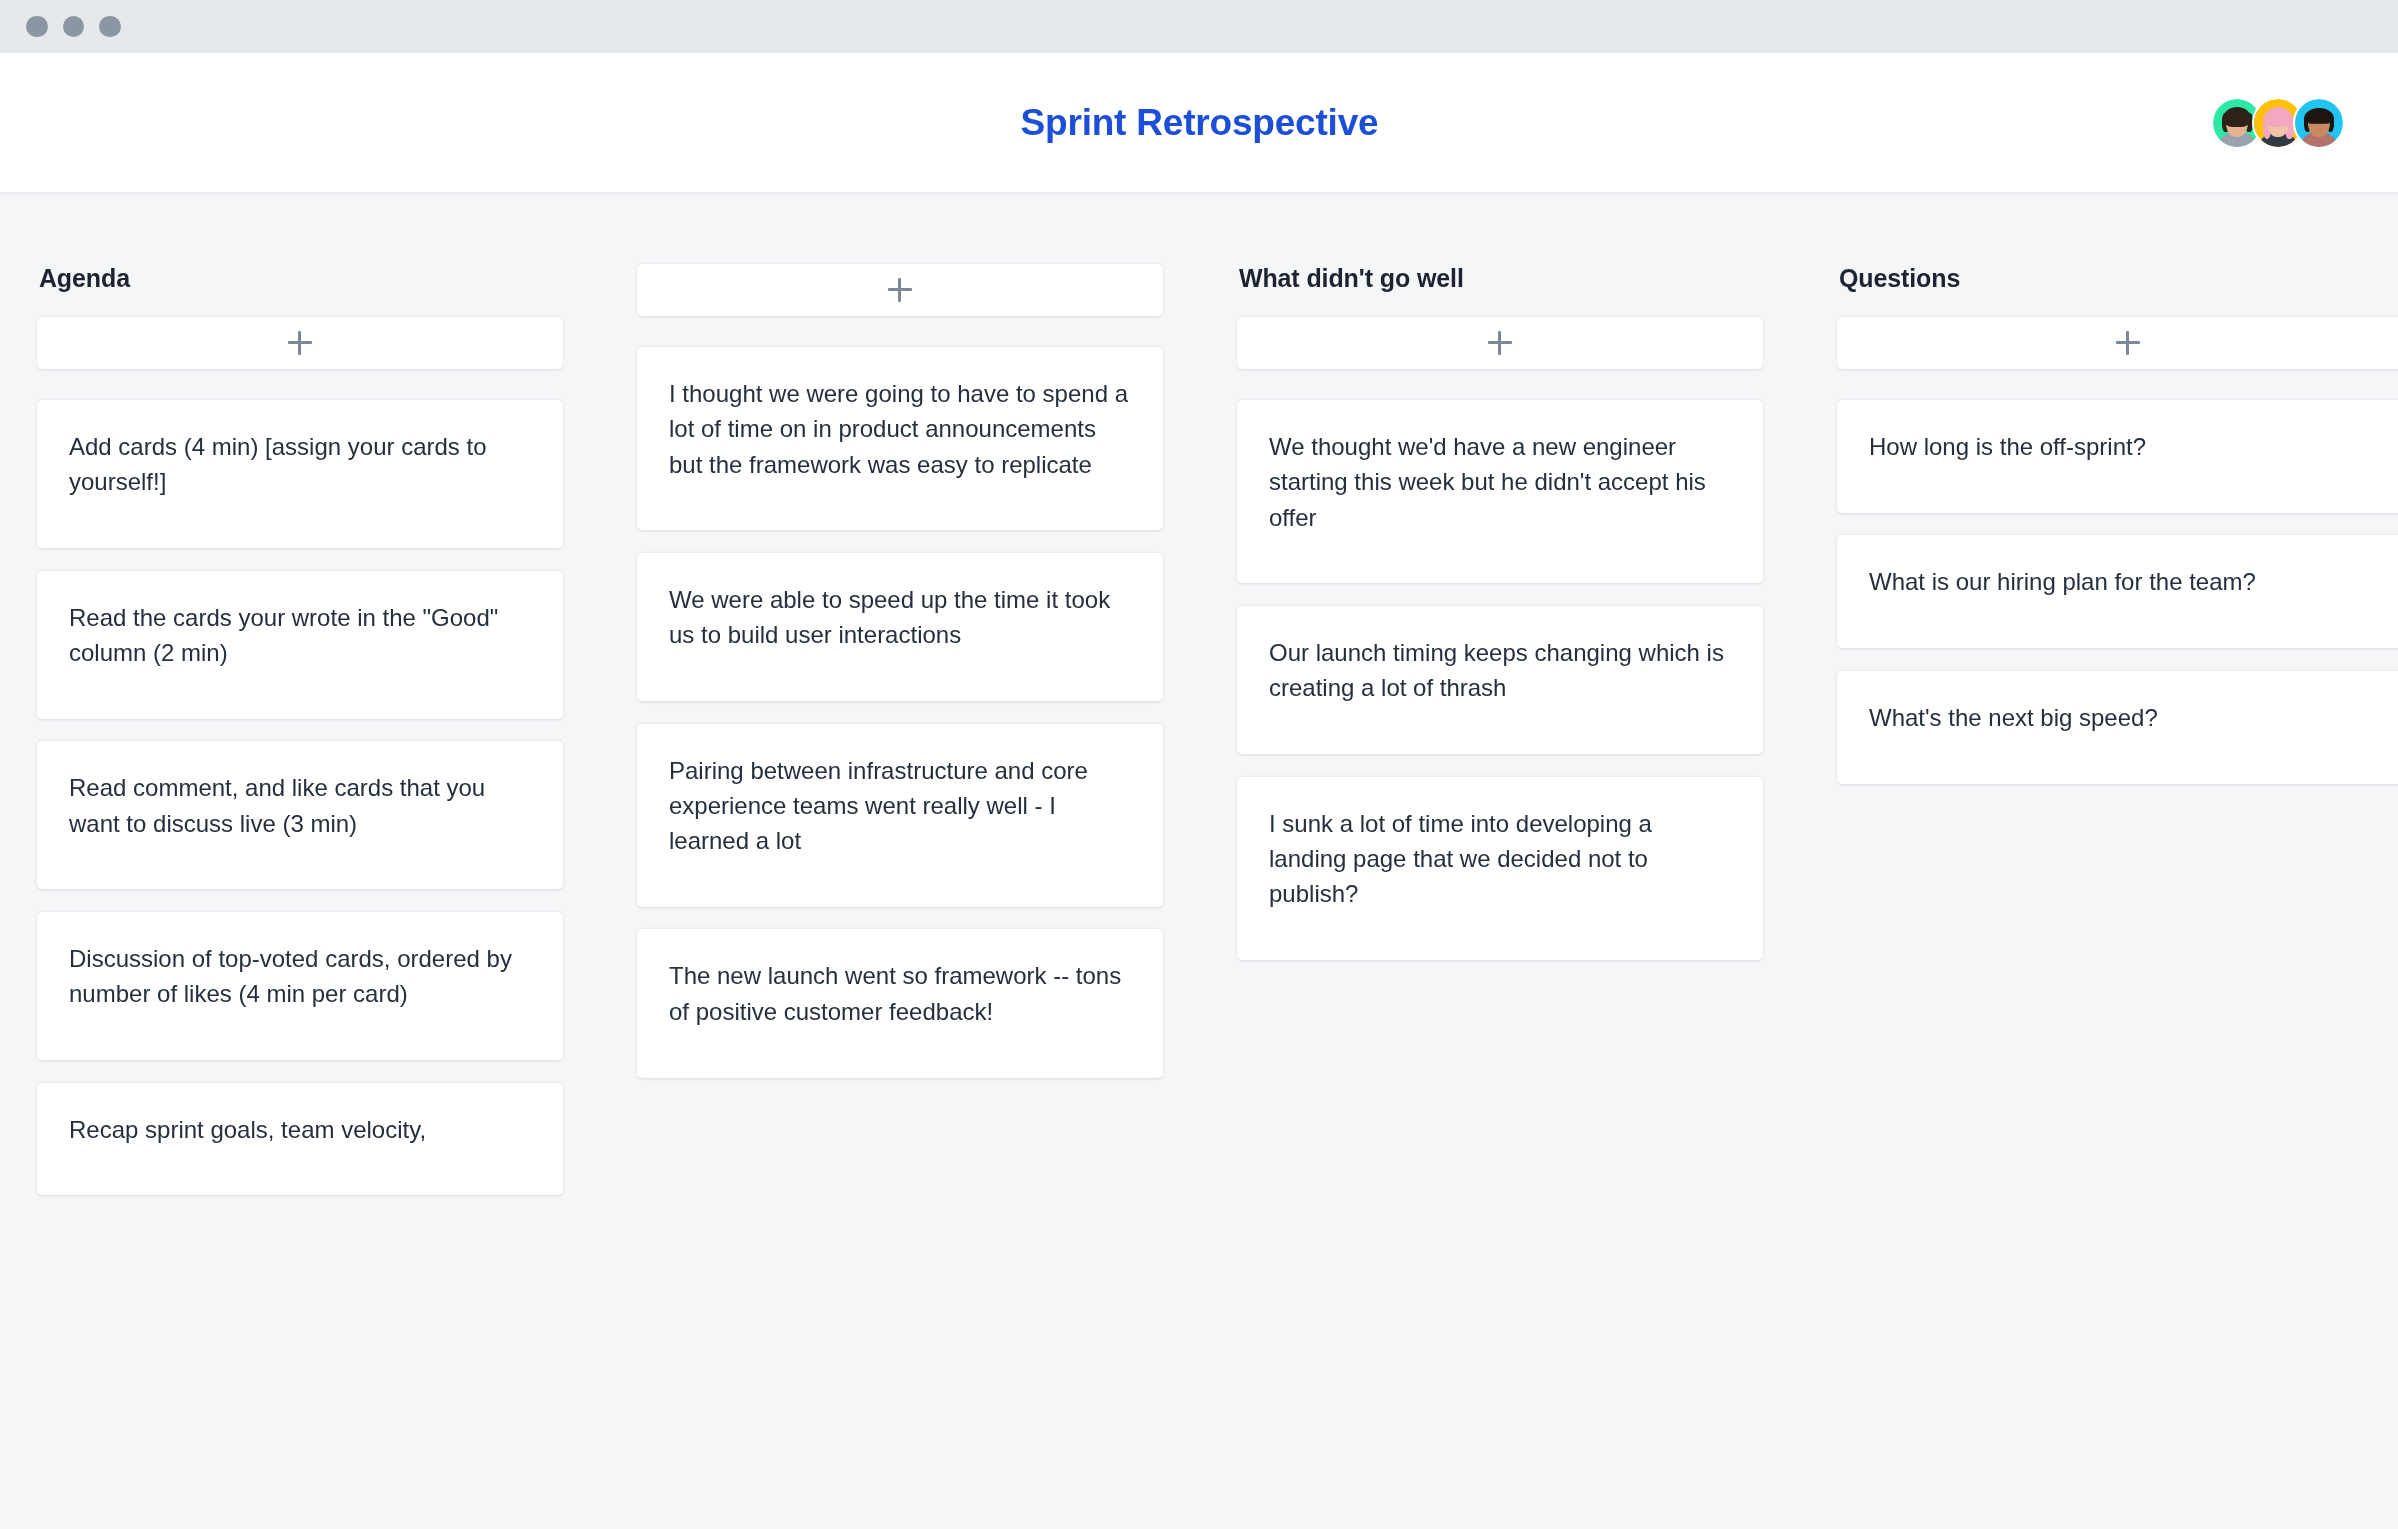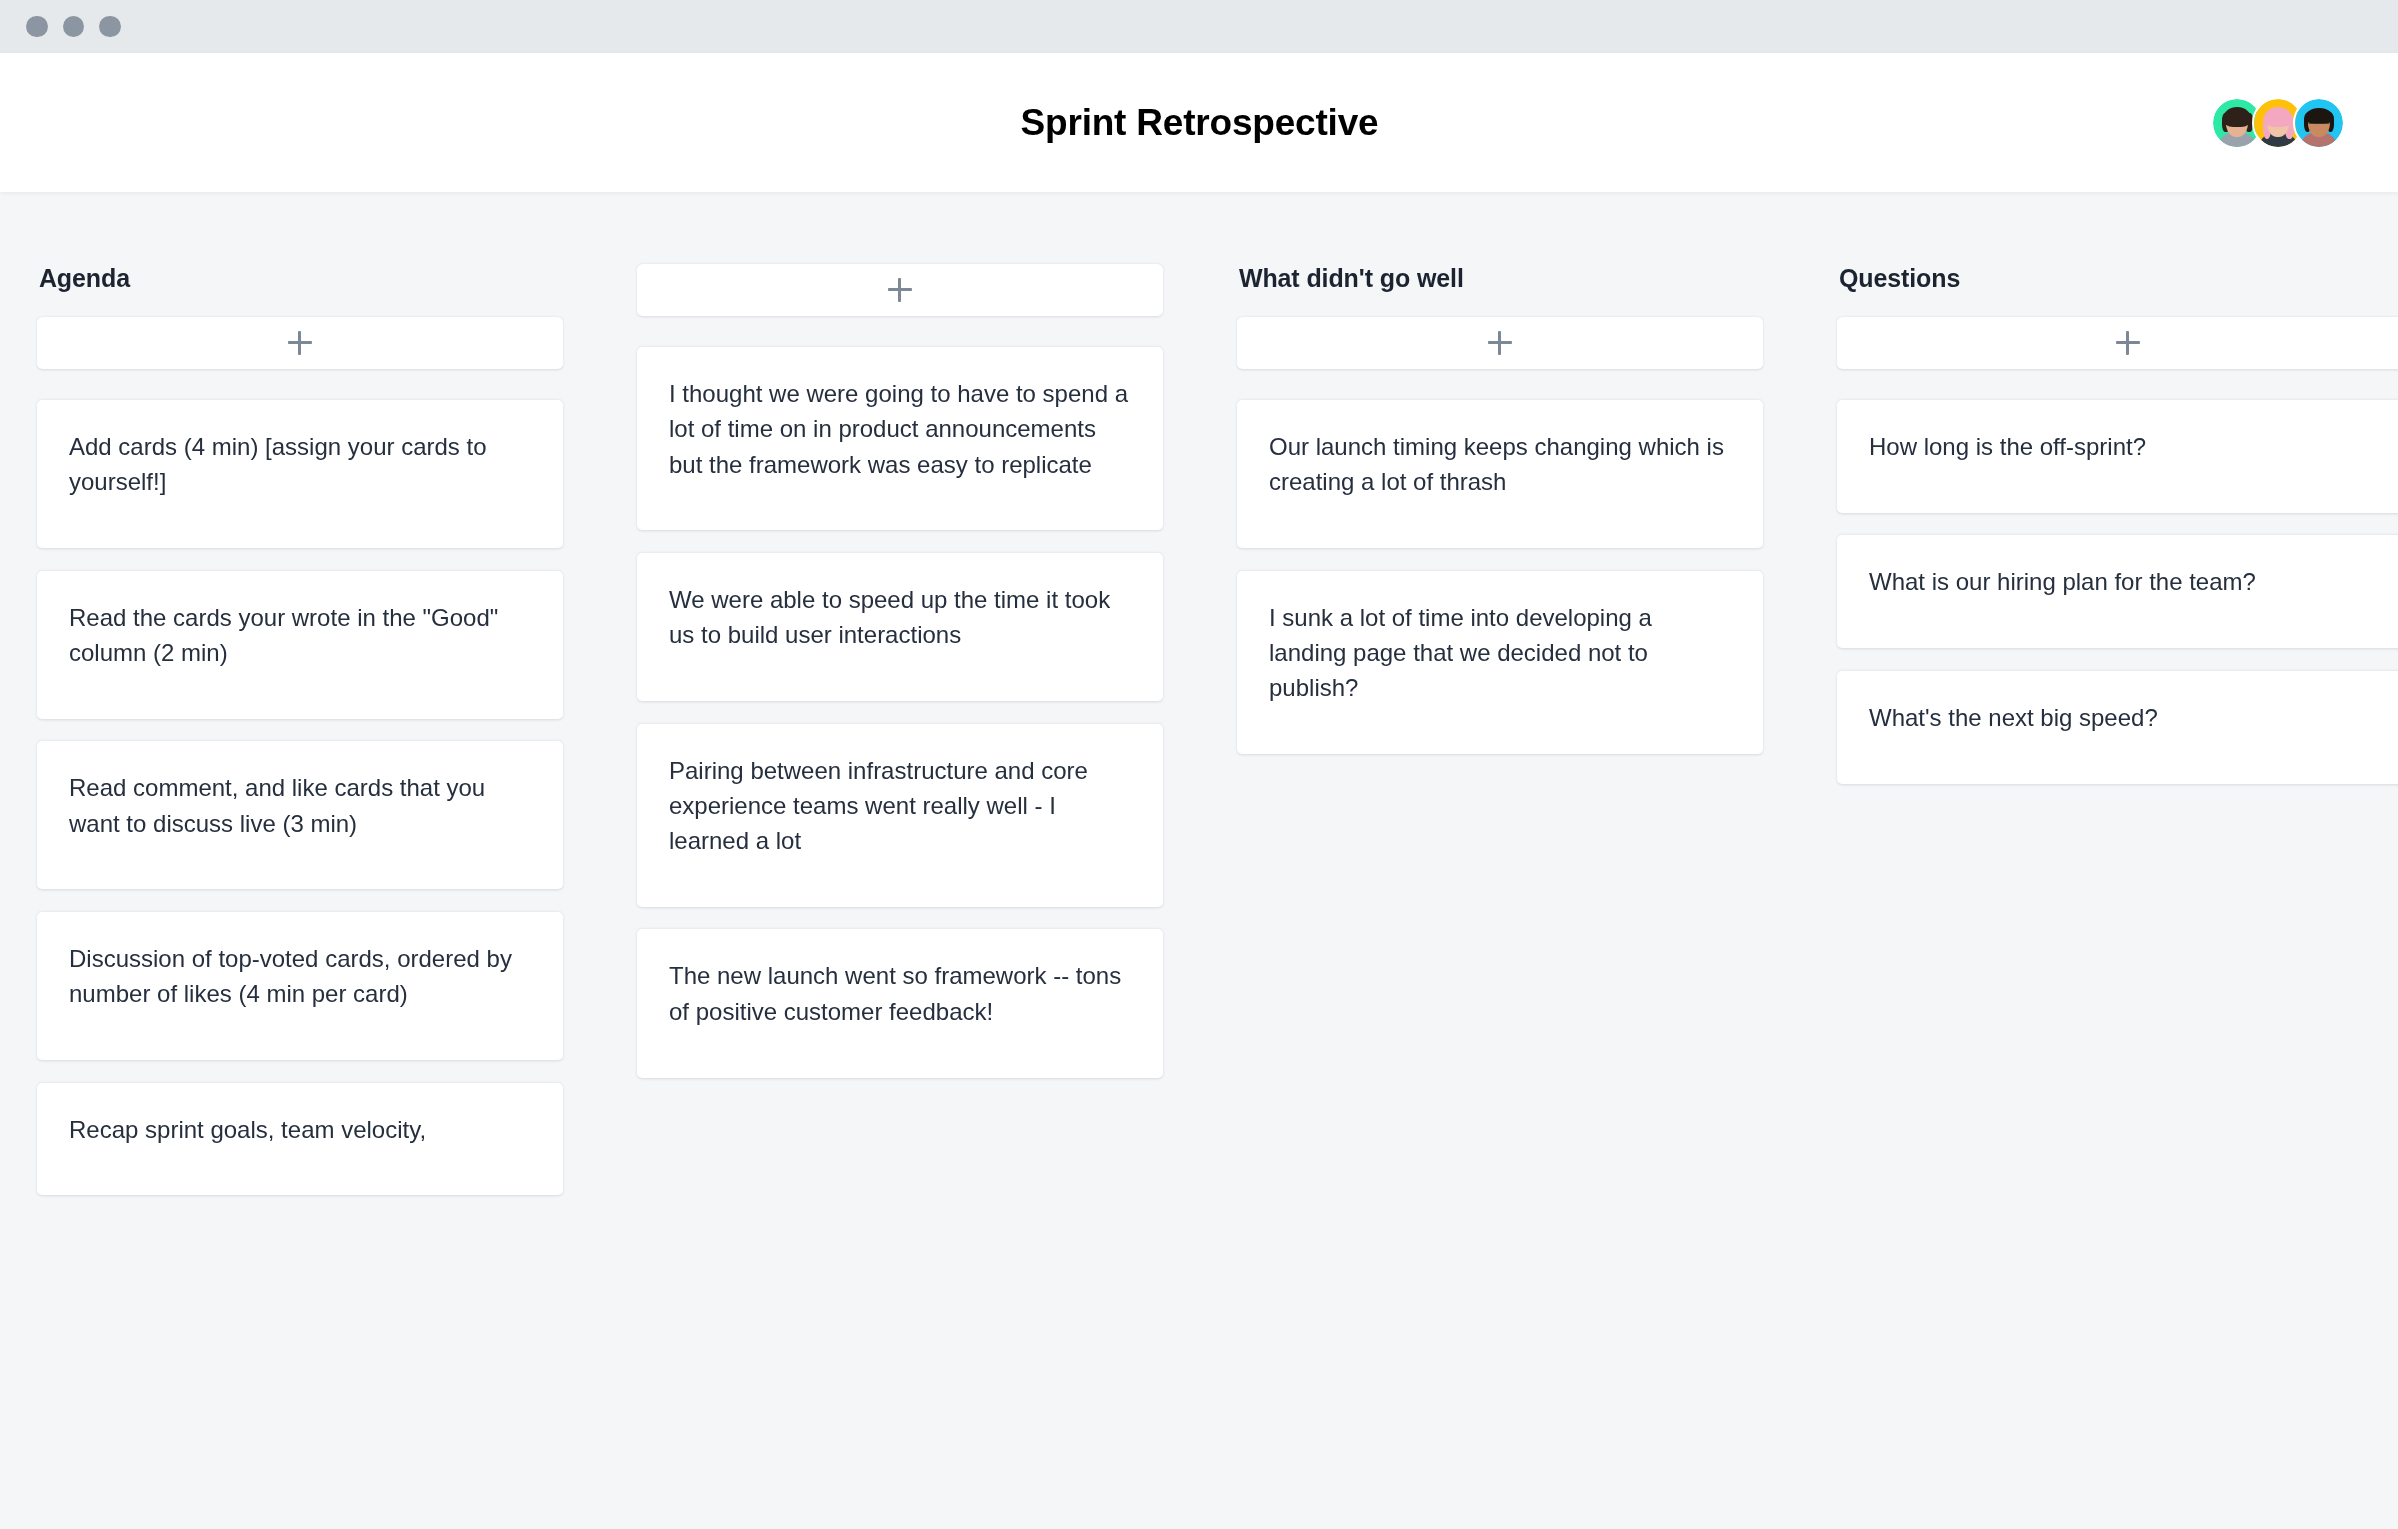--- a/index.html
+++ b/index.html
@@ -37,21 +37,21 @@
     position: relative;
     display: flex;
     align-items: center;
     justify-content: center;
     box-shadow: 0 1.9px 4.7px rgba(18, 30, 48, 0.07);
     z-index: 5;
   }
   .board-title {
     font-size: 37px;
     font-weight: bold;
-    color: #000000;
+    color: #1d4ed8;
     letter-spacing: -0.2px;
   }
   .member-avatars {
     position: absolute;
     right: 54px;
     top: 50%;
     transform: translateY(-50%);
     display: flex;
   }
   .member-avatars .avatar-lg {
@@ -364,20 +364,28 @@
                 <span class="av-hair"></span>
               </span></span></article>
         </div>
       </section>
       <section class="column">
         <h2 class="column-header">What didn't go well</h2>
         <button class="add-card-button">
           <span class="plus-icon"></span>
         </button>
         <div class="card-list">
+          <article class="retro-card"><p class="card-text">We thought we'd have a new engineer starting this week but he didn't accept his offer</p><span class="card-avatar"><span class="avatar-art theme-green">
+                <span class="av-bg"></span>
+                <span class="av-body"></span>
+                <span class="av-hair-side-l"></span>
+                <span class="av-hair-side-r"></span>
+                <span class="av-head"></span>
+                <span class="av-hair"></span>
+              </span></span></article>
           <article class="retro-card"><p class="card-text">Our launch timing keeps changing which is creating a lot of thrash</p><span class="card-avatar"><span class="avatar-art theme-green">
                 <span class="av-bg"></span>
                 <span class="av-body"></span>
                 <span class="av-hair-side-l"></span>
                 <span class="av-hair-side-r"></span>
                 <span class="av-head"></span>
                 <span class="av-hair"></span>
               </span></span></article>
           <article class="retro-card"><p class="card-text">I sunk a lot of time into developing a landing page that we decided not to publish?</p><span class="card-avatar"><span class="avatar-art theme-gold">
                 <span class="av-bg"></span>

